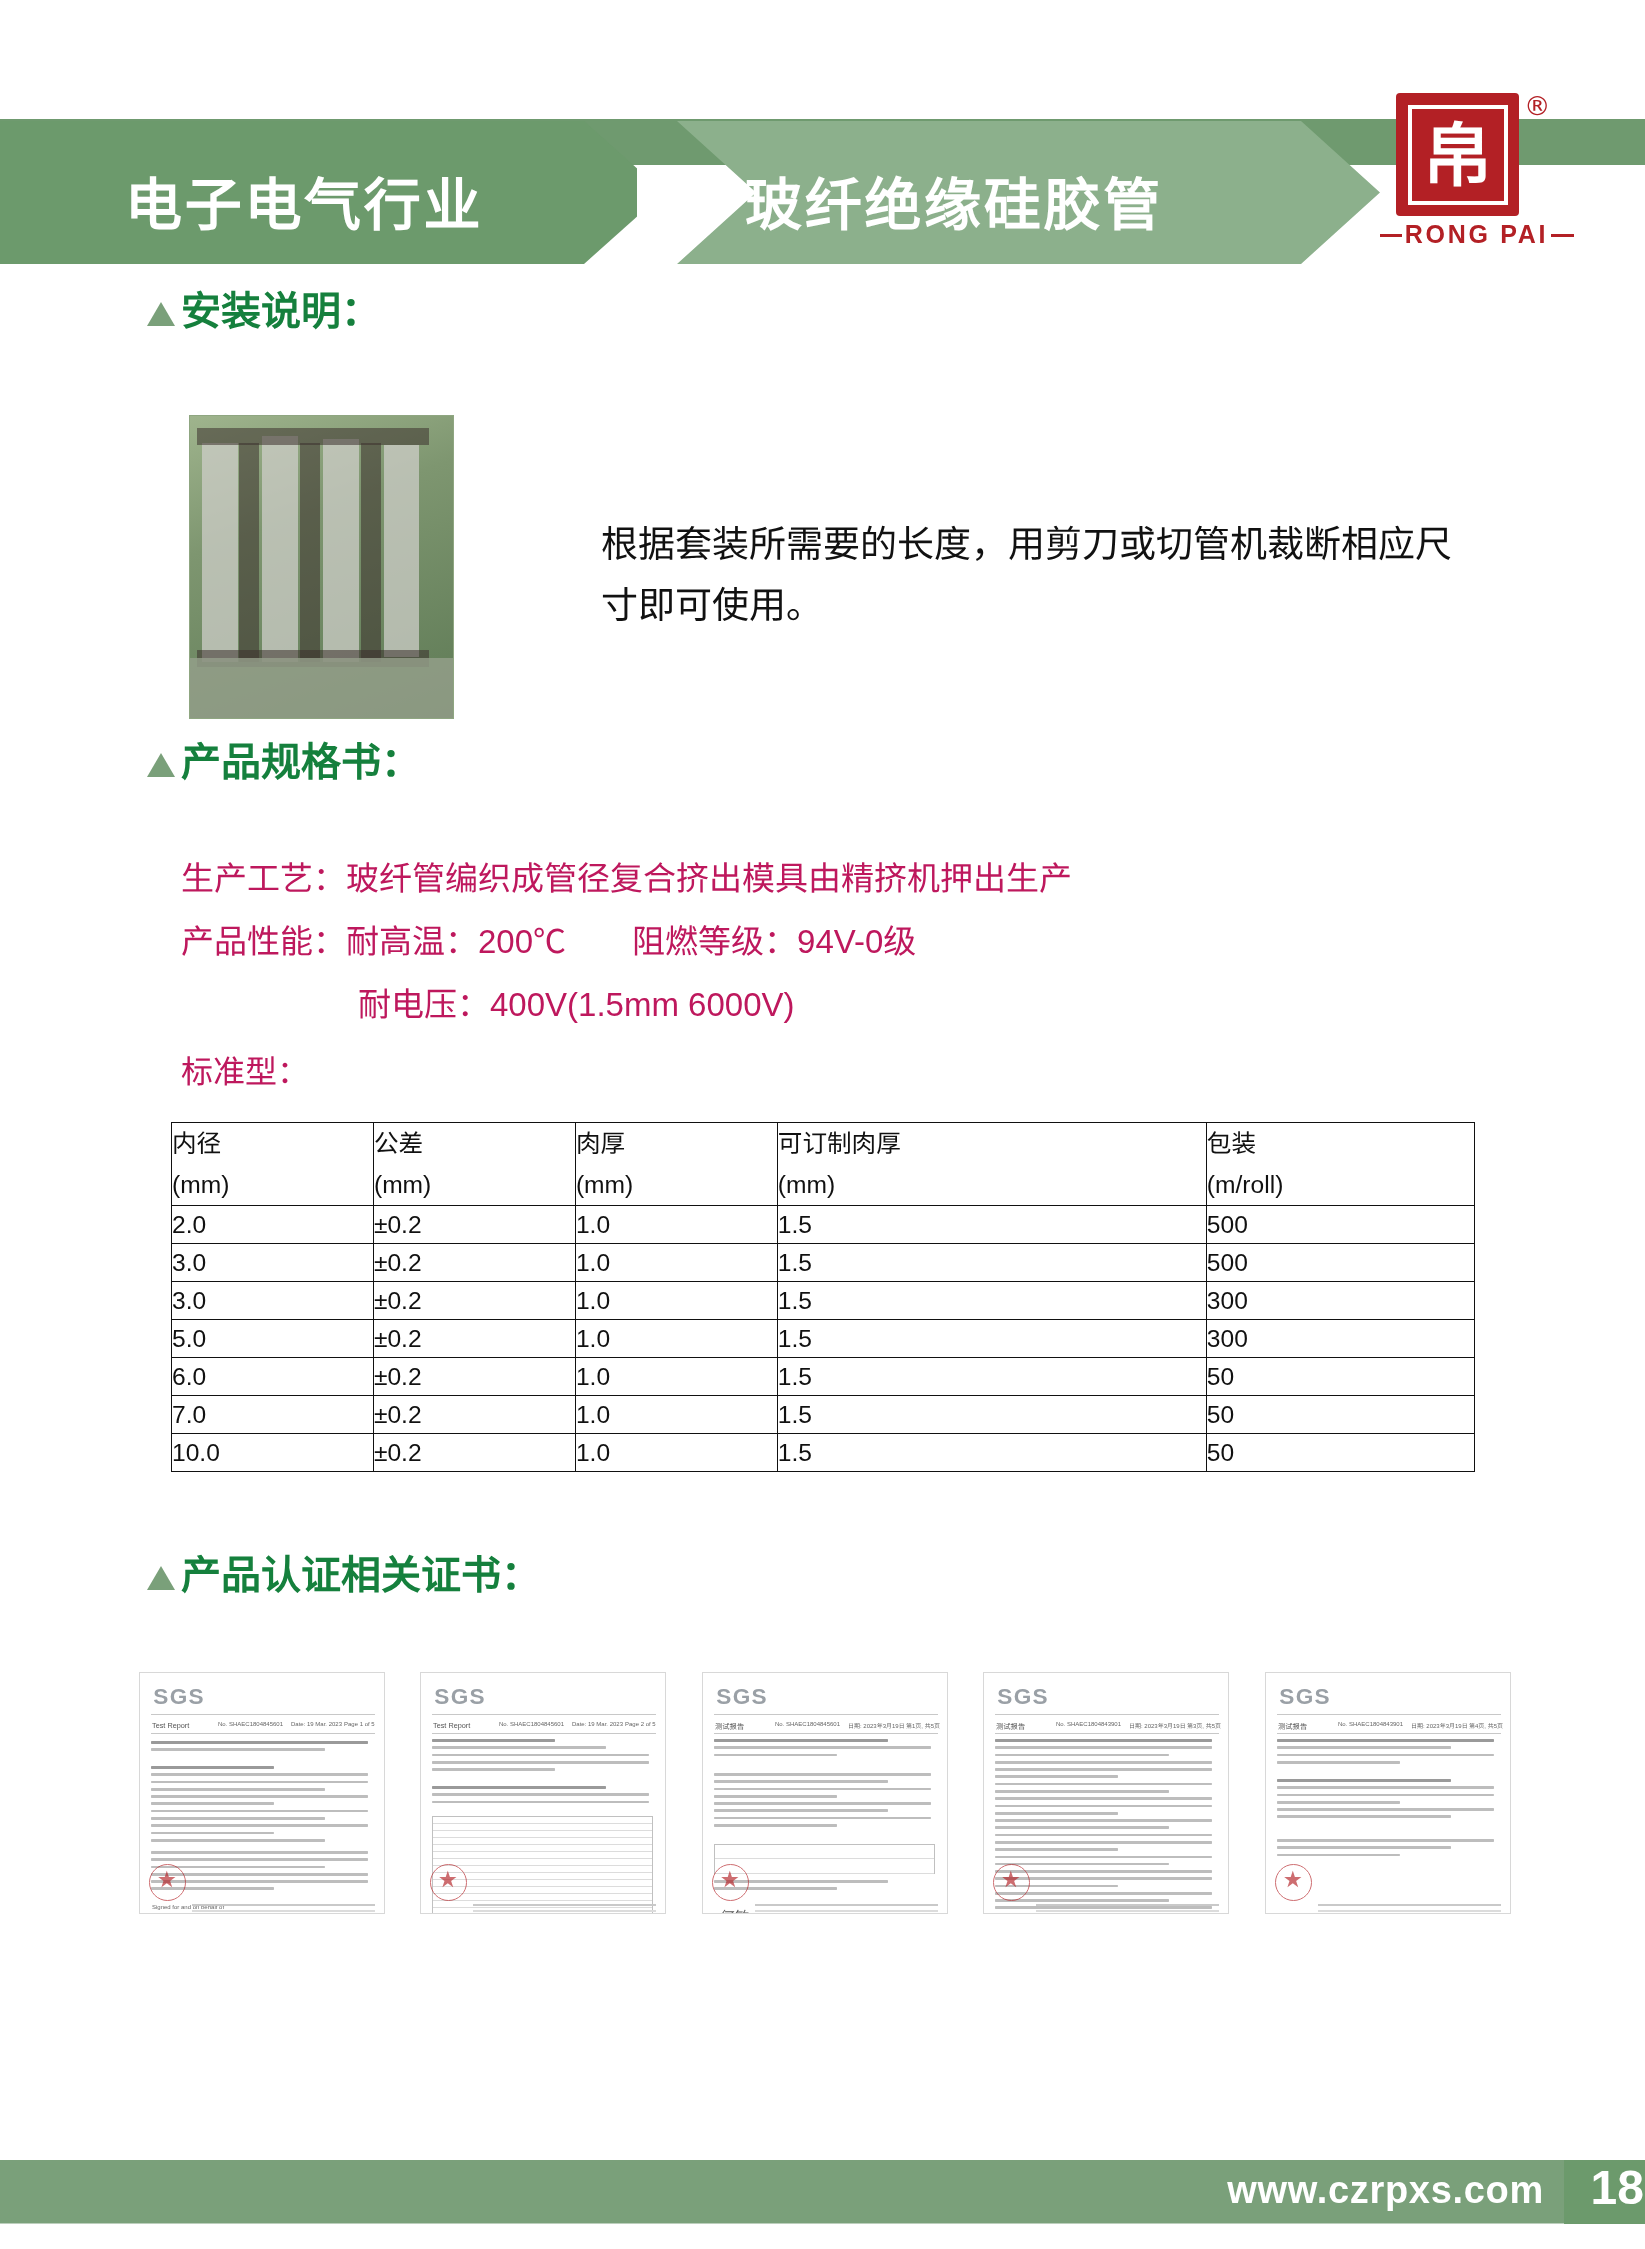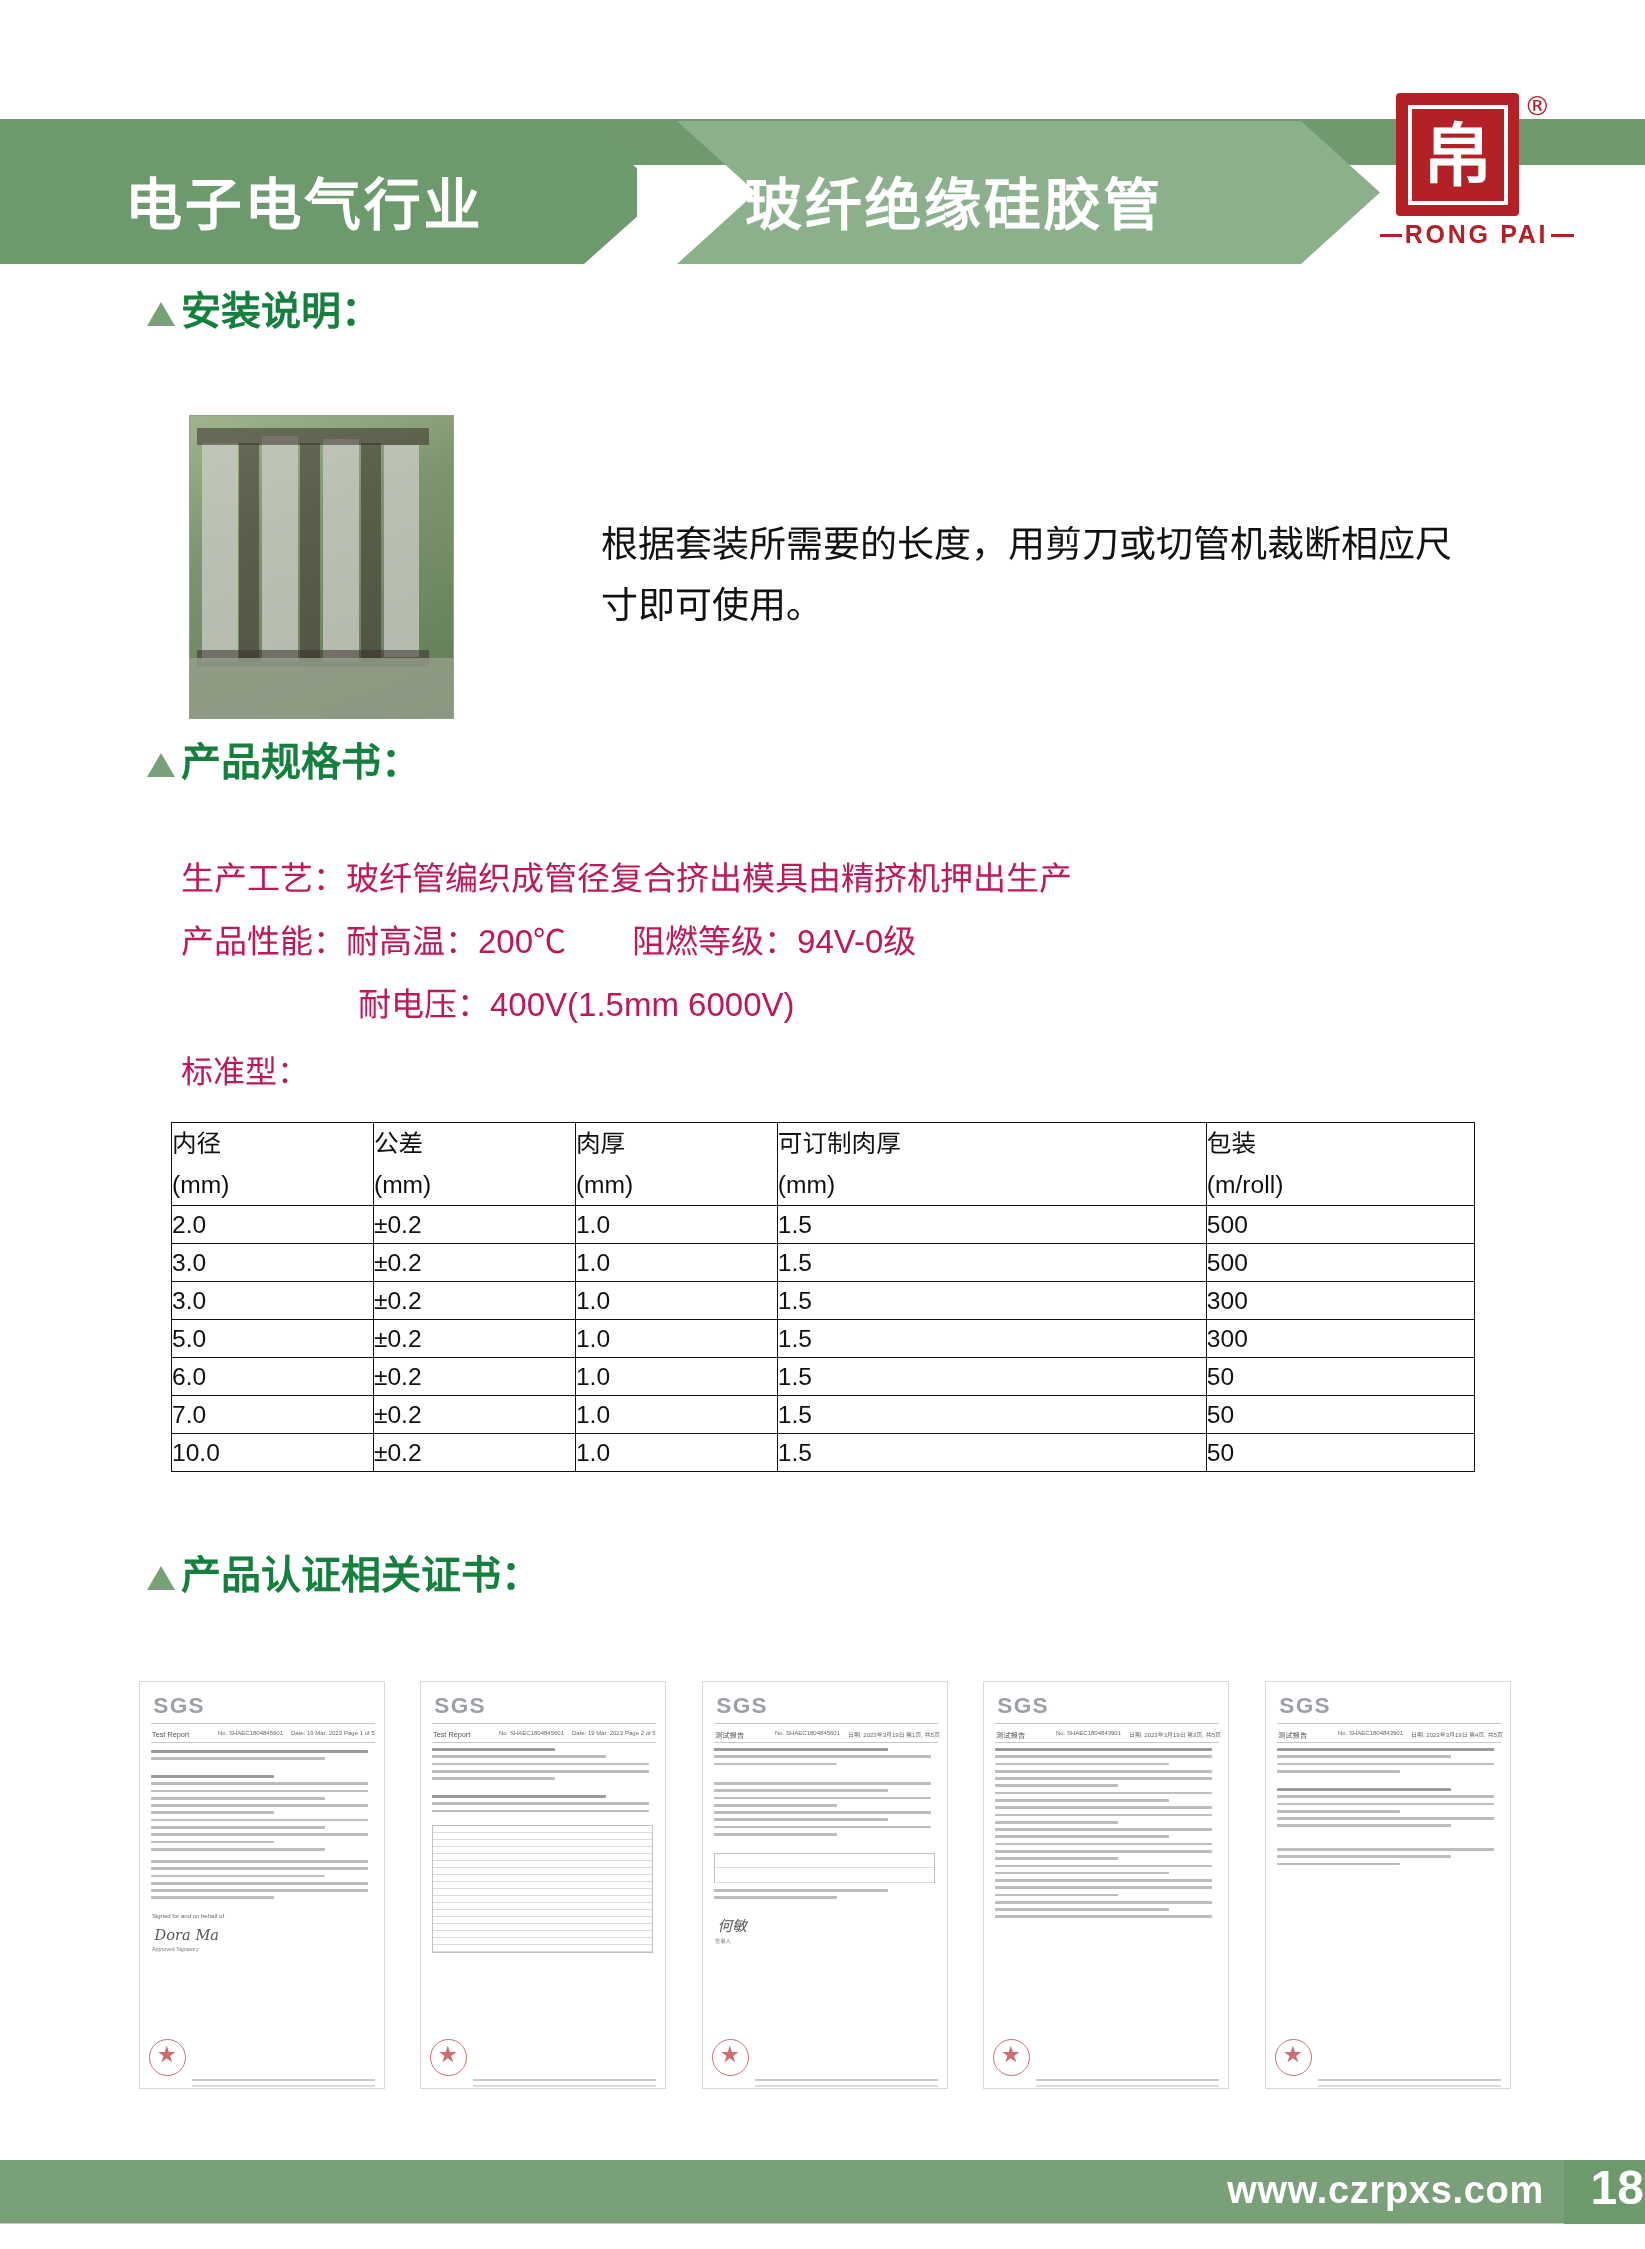--- a/index.html
+++ b/index.html
@@ -213,23 +213,23 @@
   
   .certs {
     position: absolute;
     top: 1669px;
     left: 139px;
     width: 1374px;
     height: 319px;
   }
   .cert {
     position: absolute;
-    top: 12px;
+    top: 3px;
     width: 246px;
-    height: 408px;
+    height: 242px;
     background: #ffffff;
     border: 0.7px solid #d8d8d8;
     box-sizing: border-box;
     overflow: hidden;
   }
   .cert .sgs {
     position: absolute;
     top: 10.6px;
     left: 13.3px;
     font-size: 22.6px;

